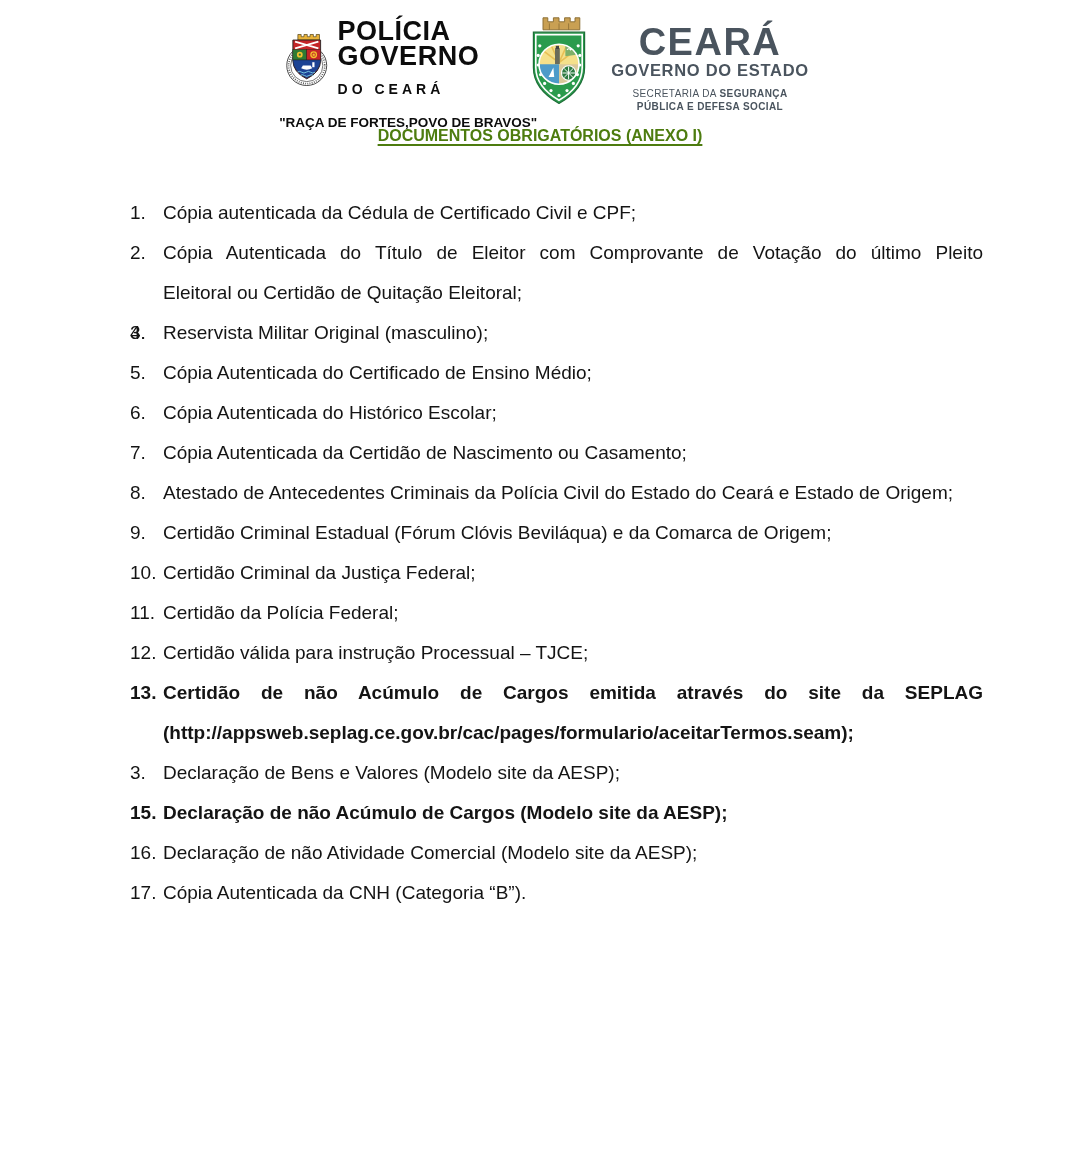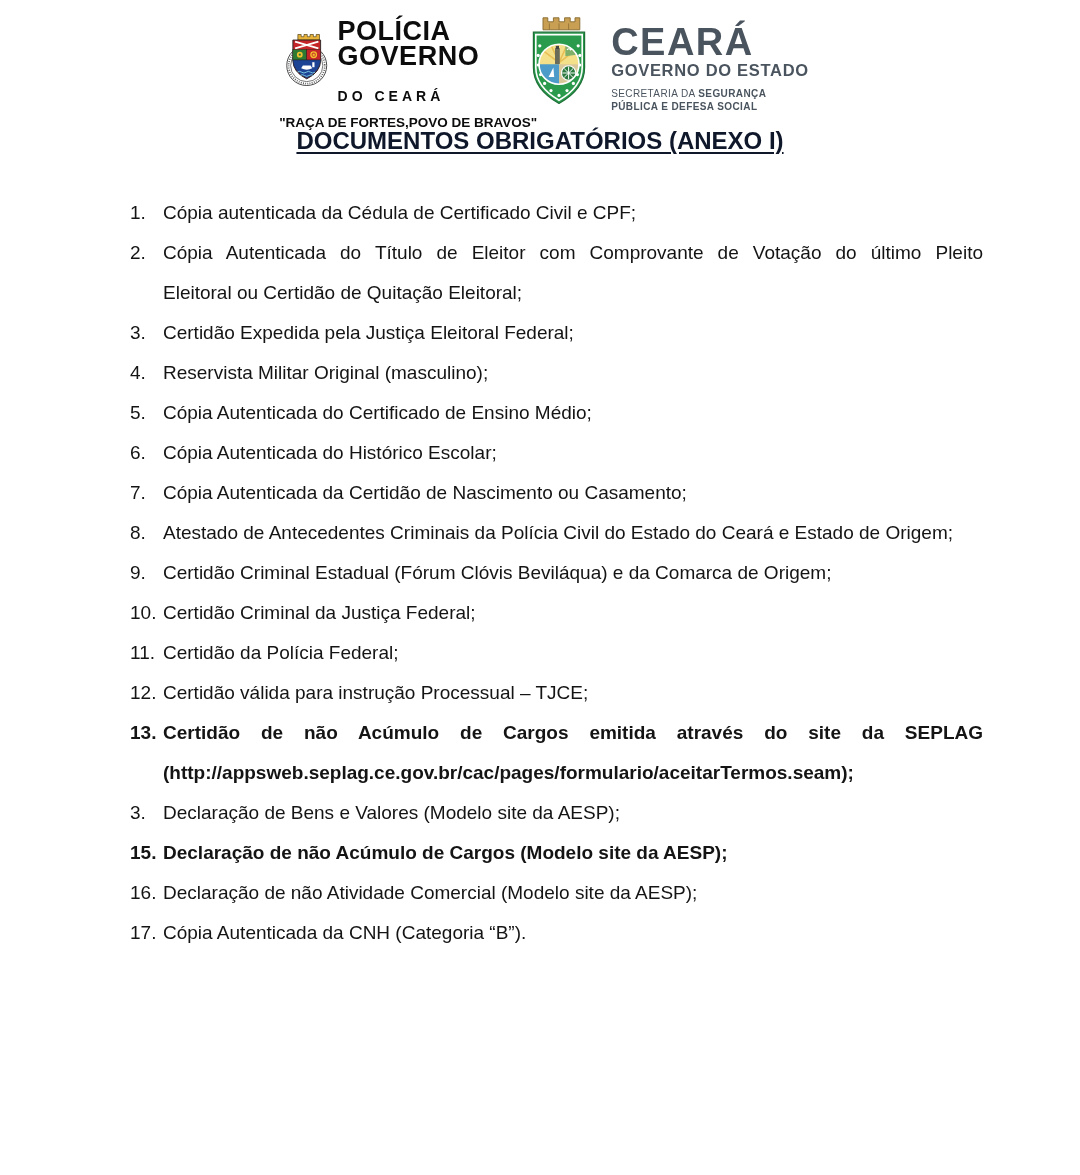--- a/index.html
+++ b/index.html
@@ -6,34 +6,34 @@
   html,body { background:#fff; }
   body { font-family:"Liberation Sans", sans-serif; }
   .page { position:relative; width:1080px; height:1175px; background:#ffffff; overflow:hidden; margin:0 auto; }
 
   
   .doc-header { position:absolute; top:12px; left:4px; width:100%; display:flex; justify-content:center; align-items:flex-start; gap:40px; }
   .pm-block { width:200px; }
   .pm-top { display:flex; align-items:flex-start; }
   .pm-text { margin-left:3px; padding-top:7px; }
   .pm-l1, .pm-l2 { font-weight:700; font-size:27px; line-height:25px; color:#0c0c0c; letter-spacing:0.5px; }
-  .pm-l3 { font-weight:700; font-size:14px; letter-spacing:4px; color:#0c0c0c; margin-top:19px; }
+  .pm-l3 { font-weight:700; font-size:14px; letter-spacing:4px; color:#0c0c0c; margin-top:12px; }
   .pm-motto { font-weight:700; font-size:13.5px; color:#0c0c0c; margin-top:7px; white-space:nowrap; }
 
-  .ce-block { display:flex; gap:12px; }
+  .ce-block { display:flex; gap:12px;text-align:center; }
   .ce-text { padding-top:12px; }
   .ce-name { font-weight:700; font-size:38px; line-height:36px; color:#4a545e; letter-spacing:1.5px; }
   .ce-gov  { font-weight:700; font-size:16.5px; color:#4a545e; letter-spacing:0.7px; margin-top:1px; }
   .ce-sec  { font-size:10px; color:#4a545e; letter-spacing:0.4px; line-height:13px; }
   .ce-sec.first { margin-top:7px; }
   .b { font-weight:700; }
 
   
   .title { position:absolute; top:127px; left:0; width:100%; text-align:center;
-           font-size:24px; font-weight:700; color:#0f172a;
+           font-size:16px; font-weight:700; color:#4d7c0f;
            text-decoration:underline; text-decoration-thickness:1.5px; text-underline-offset:3px; }
 
   
   .doc-list { position:absolute; top:193px; left:130px; right:97px;
               font-size:19px; line-height:40px; color:#141414; }
   .item { position:relative; padding-left:33px; text-align:justify; }
   .item .num { position:absolute; left:0; top:0; text-align:left; }
   .item.bold { font-weight:700; }
   .nowrap { white-space:nowrap; }
 
@@ -135,21 +135,21 @@
         <div class="ce-sec b">PÚBLICA E DEFESA SOCIAL</div>
       </div>
     </div>
   </header>
 
   <div class="title">DOCUMENTOS OBRIGATÓRIOS (ANEXO I)</div>
 
   <main class="doc-list">
       <div class="item"><span class="num">1.</span><span>Cópia autenticada da Cédula de Certificado Civil e CPF;</span></div>
       <div class="item"><span class="num">2.</span><span>Cópia Autenticada do Título de Eleitor com Comprovante de Votação do último Pleito</span> <span class="nowrap">Eleitoral ou Certidão de Quitação Eleitoral;</span></div>
-      <div class="item"><span class="num">3.</span><span>Certidão Expedida pela Justiça Eleitoral Federal;</span></div>
+      <div class="item"><span class="num">3.</span></div>
       <div class="item"><span class="num">4.</span><span>Reservista Militar Original (masculino);</span></div>
       <div class="item"><span class="num">5.</span><span>Cópia Autenticada do Certificado de Ensino Médio;</span></div>
       <div class="item"><span class="num">6.</span><span>Cópia Autenticada do Histórico Escolar;</span></div>
       <div class="item"><span class="num">7.</span><span>Cópia Autenticada da Certidão de Nascimento ou Casamento;</span></div>
       <div class="item"><span class="num">8.</span><span>Atestado de Antecedentes Criminais da Polícia Civil do Estado do Ceará e Estado de Origem;</span></div>
       <div class="item"><span class="num">9.</span><span>Certidão Criminal Estadual (Fórum Clóvis Beviláqua) e da Comarca de Origem;</span></div>
       <div class="item"><span class="num">10.</span><span>Certidão Criminal da Justiça Federal;</span></div>
       <div class="item"><span class="num">11.</span><span>Certidão da Polícia Federal;</span></div>
       <div class="item"><span class="num">12.</span><span>Certidão válida para instrução Processual – TJCE;</span></div>
       <div class="item bold"><span class="num">13.</span><span>Certidão de não Acúmulo de Cargos emitida através do site da SEPLAG</span> <span class="nowrap">(http://appsweb.seplag.ce.gov.br/cac/pages/formulario/aceitarTermos.seam);</span></div>

